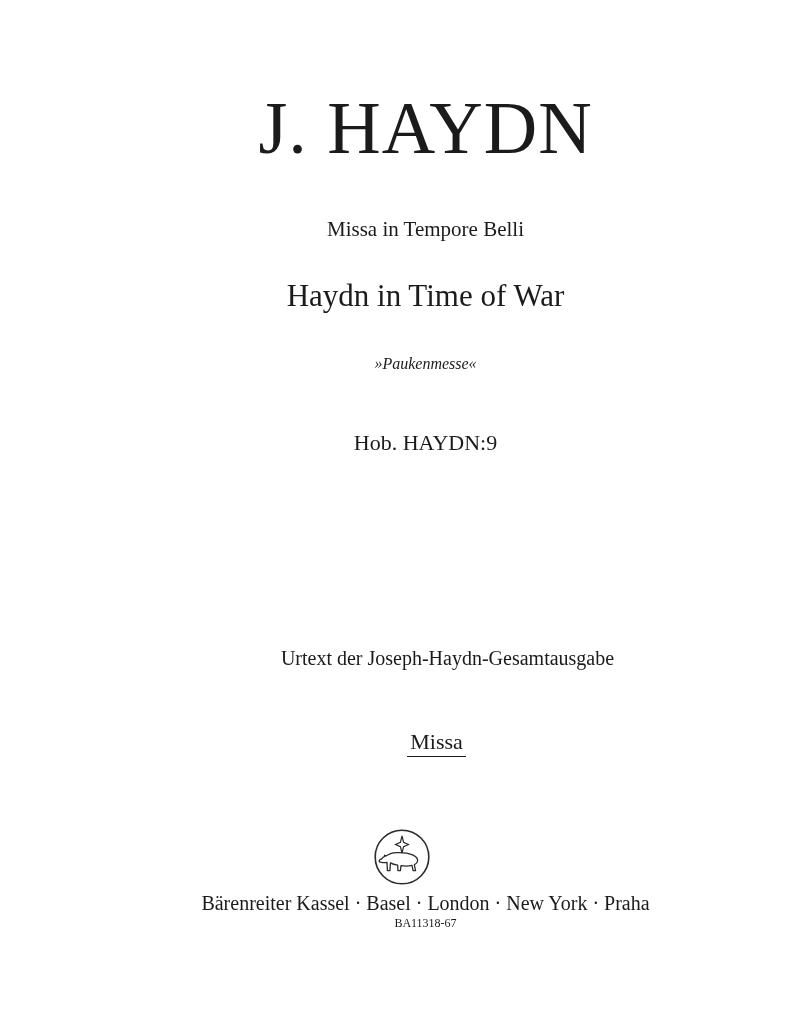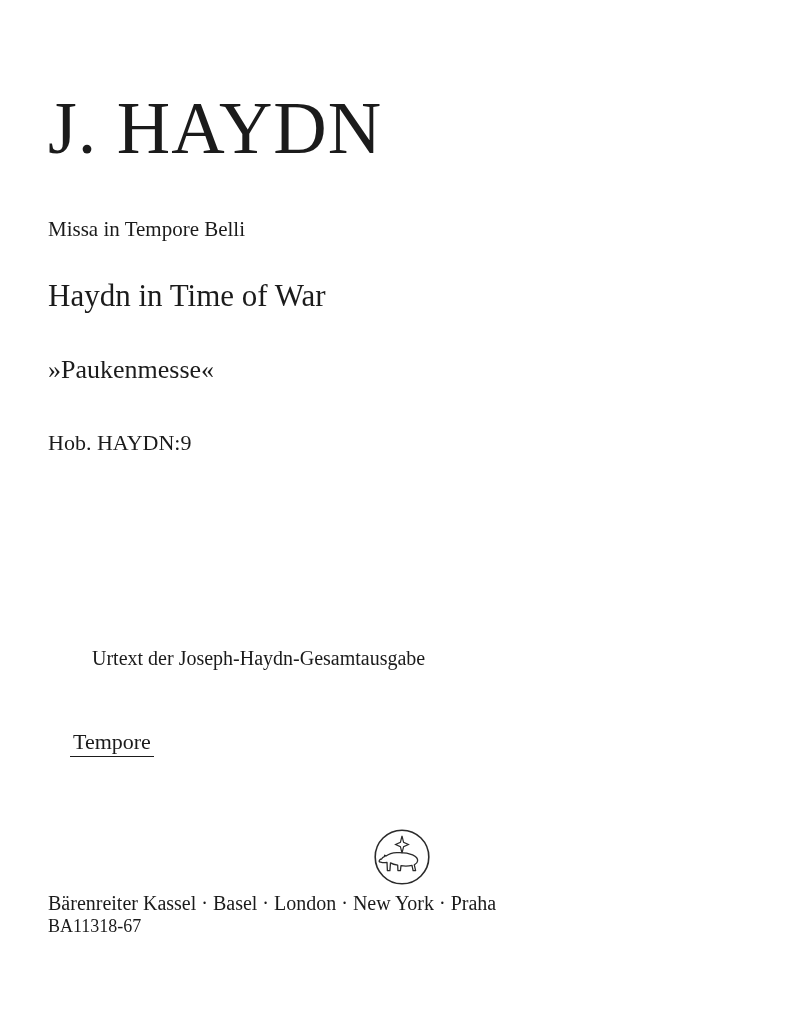--- a/index.html
+++ b/index.html
@@ -13,41 +13,43 @@
     height: 1024px;
     background: #ffffff;
     font-family: "Liberation Serif", "DejaVu Serif", serif;
     color: #1b1b1b;
     overflow: hidden;
   }
   .line {
     position: absolute;
     left: 0;
     right: 0;
+    text-align: center;
     white-space: pre;
     color: #1b1b1b;
     margin-left: 48px;
   }
   .composer {
     top: 90px;
     font-size: 74px;
     line-height: 1.05;
     letter-spacing: 1px;
   }
   .work-title {
     top: 217px;
     font-size: 21px;
   }
   .work-title-en {
     top: 278px;
     font-size: 31px;
   }
   .nickname {
     top: 355px;
-    font-size: 26px;
+    font-size: 16px;
+    font-style: italic;
   }
   .catalogue {
     top: 430px;
     font-size: 22px;
   }
   .urtext {
     top: 606px;
     font-size: 20px;
     line-height: 21px;
     padding-left: 44px;
@@ -68,21 +70,21 @@
     right: 0;
     text-align: center;
     line-height: 0;
   }
   .publisher {
     top: 892px;
     font-size: 20px;
   }
   .plate {
     top: 916px;
-    font-size: 18px;
+    font-size: 12px;
   }
 </style>
 </head>
 <body>
 
 <div class="page">
 
   <div class="line composer">J. HAYDN</div>
 
   <div class="line work-title">Missa in Tempore Belli</div>
@@ -91,21 +93,21 @@
 
   <div class="line nickname">»Paukenmesse«</div>
 
   <div class="line catalogue">Hob. HAYDN:9</div>
 
   <div class="line urtext">
     <div>Urtext der Joseph-Haydn-Gesamtausgabe</div>
   </div>
 
   <div class="line part-line">
-    <span class="underlined">Tempore</span>
+    <span class="underlined">Missa</span>
   </div>
 
   <div class="logo-wrap">
     <svg width="60" height="60" viewBox="0 0 60 60" aria-hidden="true">
       <circle cx="30" cy="30" r="26.8" fill="none" stroke="#2b2b2b" stroke-width="1.6"></circle>
       <path d="M30 9 L31.6 15.4 L36.4 17.5 L31.6 19.6 L30 26 L28.4 19.6 L23.6 17.5 L28.4 15.4 Z" fill="none" stroke="#2b2b2b" stroke-width="1.2" stroke-linejoin="miter"></path>
       <path d="M7.2 34.6
                C7 33.2 8 32.2 9.6 32
                C10.2 30.7 11.2 29.9 12.4 29.6
                L12.7 28.2 L14 29.1

